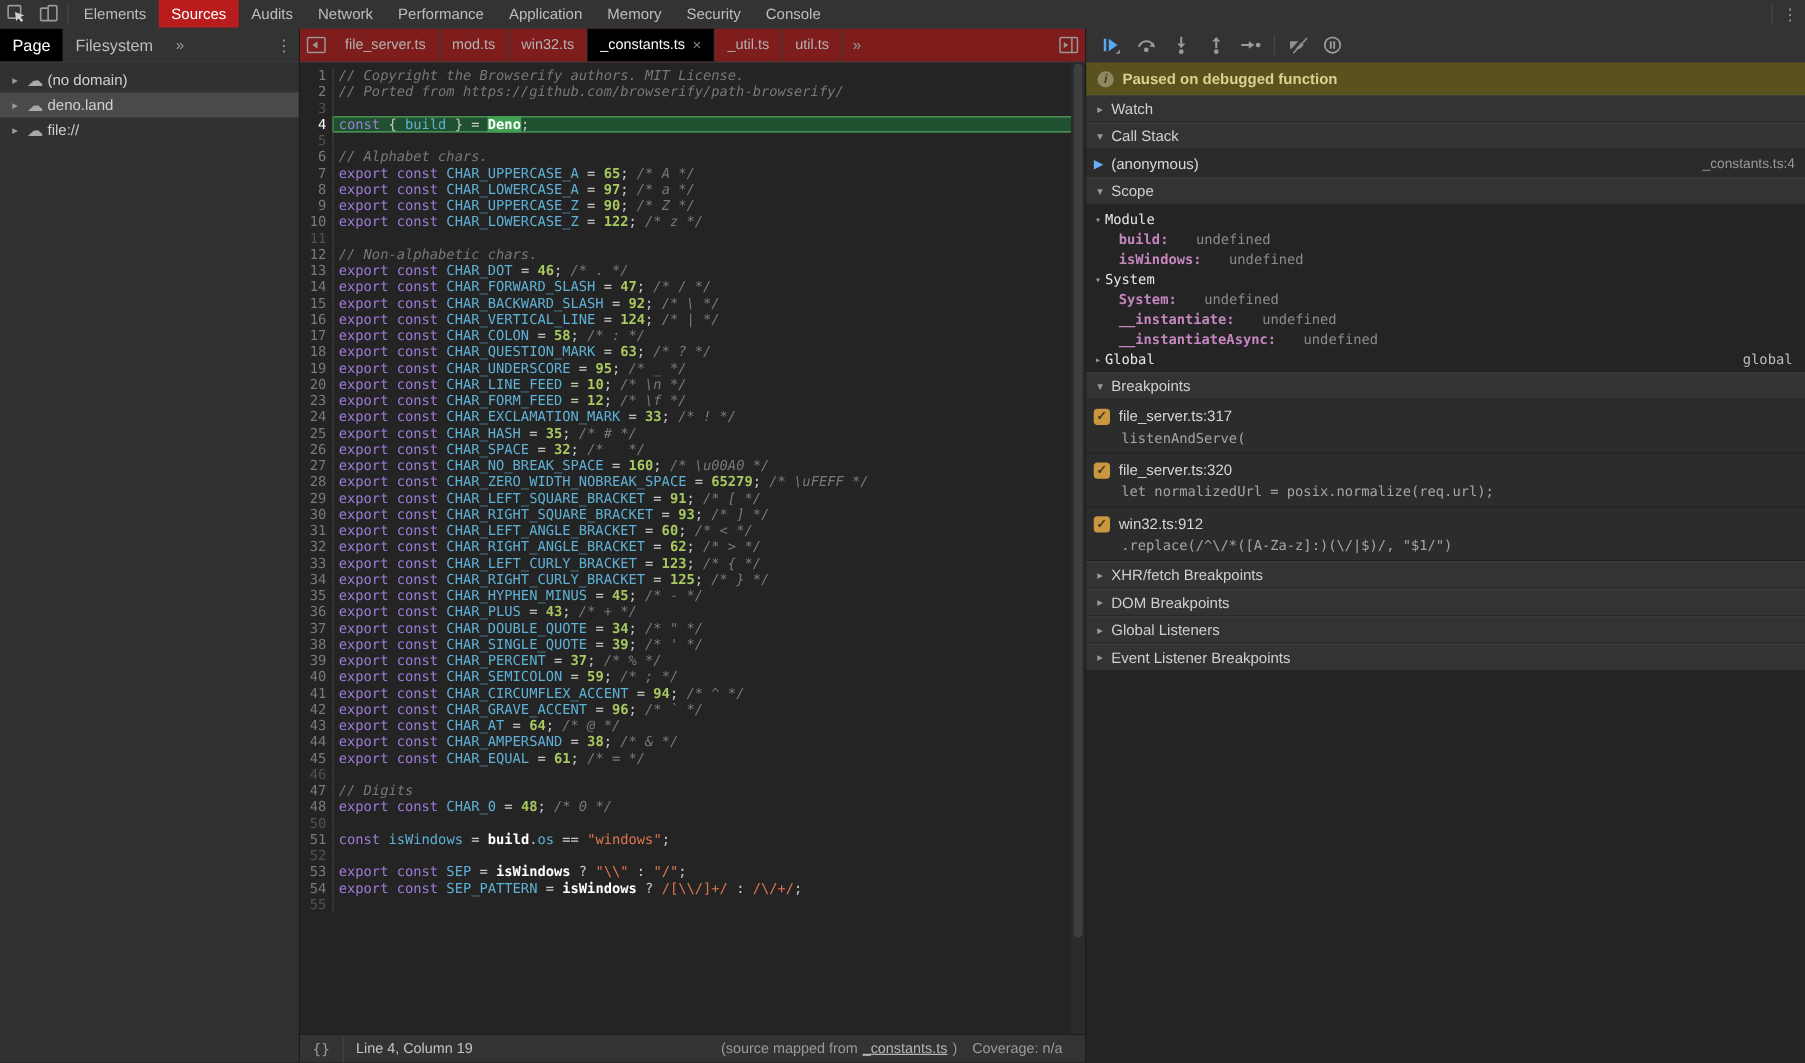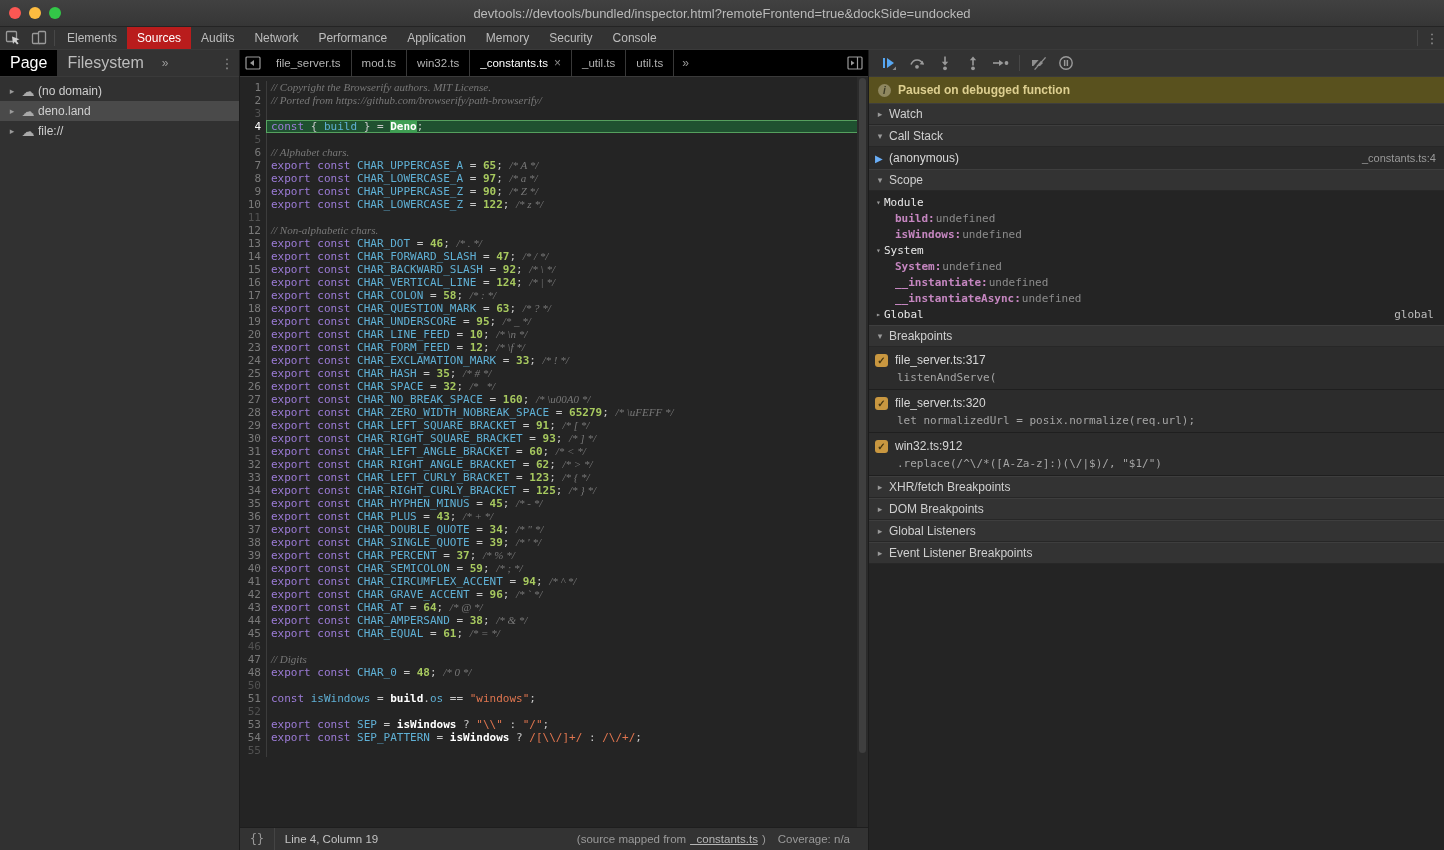--- a/index.html
+++ b/index.html
@@ -25,47 +25,47 @@
   .mtab.active { background:#b91c1c; color:#fff; }
   .spacer { flex:1; }
   .kebab { color:#9a9a9a; font-size:13px; width:24px; display:flex; align-items:center; justify-content:center; cursor:pointer; }
 
   
   .content { flex:1; display:flex; min-height:0; }
 
   
   .sidebar { width:240px; flex:none; background:#313131; display:flex; flex-direction:column; border-right:1px solid #1c1c1c; }
   .sidebar-header { height:27px; background:#333333; border-bottom:1px solid #3a3a3a; display:flex; align-items:stretch; flex:none; }
-  .stab { padding:0 10px; display:flex; align-items:center; font-size:16px; color:#bdbdbd; cursor:pointer; }
+  .stab { padding:0 10px; display:flex; align-items:center; font-size:13px; color:#bdbdbd; cursor:pointer; }
   .stab.active { background:#000; color:#fff; }
   .overflow { color:#9a9a9a; font-size:12px; padding:0 8px; display:flex; align-items:center; cursor:pointer; }
   .tree { flex:1; padding-top:4px; }
   .tree-row { height:20px; display:flex; align-items:center; font-size:12px; color:#cfcfcf; cursor:pointer; padding-left:6px; }
   .tree-row.selected { background:#4a4a4a; }
   .tri { color:#9a9a9a; font-size:9px; width:12px; text-align:center; }
   .cloud { color:#a9a9a9; font-size:13px; width:20px; text-align:center; }
 
   
   .editor { width:628px; flex:none; display:flex; flex-direction:column; background:#242424; }
-  .etab-strip { height:27px; background:#000000; border-bottom:1px solid #3a3a3a; display:flex; align-items:stretch; flex:none; }
+  .etab-strip { height:27px; background:#7f1d1d; border-bottom:1px solid #3a3a3a; display:flex; align-items:stretch; flex:none; }
   .etab { padding:0 10px; display:flex; align-items:center; gap:6px; font-size:11.5px; color:#b3b3b3; cursor:pointer; border-right:1px solid #383838; }
   .etab.active { background:#000; color:#fff; }
   .etab .close { color:#8a8a8a; font-size:12px; }
   .code-wrap { flex:1; position:relative; overflow:hidden; }
   .code { position:absolute; inset:0 11px 0 0; padding-top:4px;
           font-family:"DejaVu Sans Mono", monospace; font-size:11px; line-height:13px; }
   .cl { display:flex; height:13px; white-space:pre; }
   .ln { width:27px; flex:none; text-align:right; padding-right:5px; color:#7a7a7a;
         border-right:1px solid #3c3c3c; }
   .ln.dim { color:#525252; }
   .lc { flex:1; padding-left:4px; color:#c8c8c8; }
   .cl.exec .ln { color:#fff; border-right-color:#58a763; }
   .cl.exec .lc { background:#1f5130; box-shadow:inset 0 1px 0 #55a05e, inset 0 -1px 0 #55a05e; }
   .t-k { color:#9d7cd8; } .t-d { color:#5fb0d5; } .t-n { color:#a7c95f; font-weight:bold; }
-  .t-c { color:#787878; font-style:italic;font-family:Liberation Serif, serif; } .t-s { color:#e0754f; } .t-r { color:#e0754f; }
+  .t-c { color:#787878; font-style:italic; } .t-s { color:#e0754f; } .t-r { color:#e0754f; }
   .t-p { color:#c8c8c8; } .t-b { color:#ffffff; font-weight:bold; }
   .t-x { color:#fff; font-weight:bold; background:#3f9e53; }
   .vscroll { position:absolute; top:0; right:0; width:11px; bottom:0; background:#2b2b2b; }
   .vthumb { position:absolute; top:1px; left:2px; width:7px; height:90%; background:#3f3f3f; border-radius:4px; }
 
   .statusbar { height:23px; background:#333333; border-top:1px solid #1e1e1e; display:flex; align-items:center;
                font-size:11.5px; color:#c4c4c4; flex:none; }
   .brace-btn { font-family:"DejaVu Sans Mono", monospace; color:#9a9a9a; padding:0 10px; border-right:1px solid #444;
                height:100%; display:flex; align-items:center; cursor:pointer; }
   .cursor-pos { padding-left:10px; }
@@ -86,44 +86,36 @@
   .frame-row { height:22px; display:flex; align-items:center; background:#2b2b2b; font-size:12px; color:#d8d8d8;
                padding:0 8px 0 6px; cursor:pointer; }
   .frame-marker { color:#6aaef7; font-size:10px; width:14px; }
   .frame-loc { margin-left:auto; color:#9a9a9a; font-size:11px; }
   .scope-body { background:#242424; padding:3px 0; font-family:"DejaVu Sans Mono", monospace; font-size:11px; }
   .scope-sec { min-height:16px; }
   .scope-sec-head { height:16px; display:flex; align-items:center; color:#e8e8e8; cursor:pointer; padding-left:4px; }
   .scope-sec-head .tri { font-size:8px; width:11px; }
   .scope-right { margin-left:auto; padding-right:10px; color:#bdbdbd; }
   .scope-prop { height:16px; display:flex; align-items:center; padding-left:26px; cursor:default;text-align:right; }
-  .pk { color:#c586c0; font-weight:bold; } .pv { color:#8c8c8c; margin-left:1px; }
+  .pk { color:#c586c0; font-weight:bold; } .pv { color:#8c8c8c; margin-left:22px; }
   .bp-item { background:#2c2c2c; border-bottom:1px solid #1f1f1f; padding:4px 8px 5px 6px; cursor:pointer; }
   .bp-top { display:flex; align-items:center; gap:7px; height:18px; }
   .bp-check { width:13px; height:13px; border-radius:3px; background:#c99740; color:#453511; font-size:10px; font-weight:bold;
               display:flex; align-items:center; justify-content:center; cursor:pointer; }
   .bp-loc { font-size:12px; color:#d6d6d6; }
   .bp-code { font-family:"DejaVu Sans Mono", monospace; font-size:11px; color:#a5a5a5; padding:2px 0 0 22px;
              white-space:pre; overflow:hidden; }
   .panel-fill { flex:1; background:#242424; }
   svg { display:block; }
 </style>
 </head>
 <body>
 
 <div class="window">
 
-  <div class="titlebar">
-    <div class="traffic">
-      <span class="tl red"></span>
-      <span class="tl yellow"></span>
-      <span class="tl green"></span>
-    </div>
-    <div class="win-title">devtools://devtools/bundled/inspector.html?remoteFrontend=true&amp;dockSide=undocked</div>
-  </div>
 
   <div class="main-toolbar">
     <span class="tb-icon">
       <svg width="16" height="16">
           <rect x="1.5" y="1.5" width="10" height="10" rx="1" fill="none" stroke="#9a9a9a" stroke-width="1.3"></rect>
           <path d="M7 6.5 L14.5 9.3 L11.2 10.4 L13.6 13.4 L12 14.6 L9.7 11.6 L8 14 Z" fill="#cfcfcf"></path>
         </svg>
     </span>
     <span class="tb-icon">
       <svg width="16" height="16">

